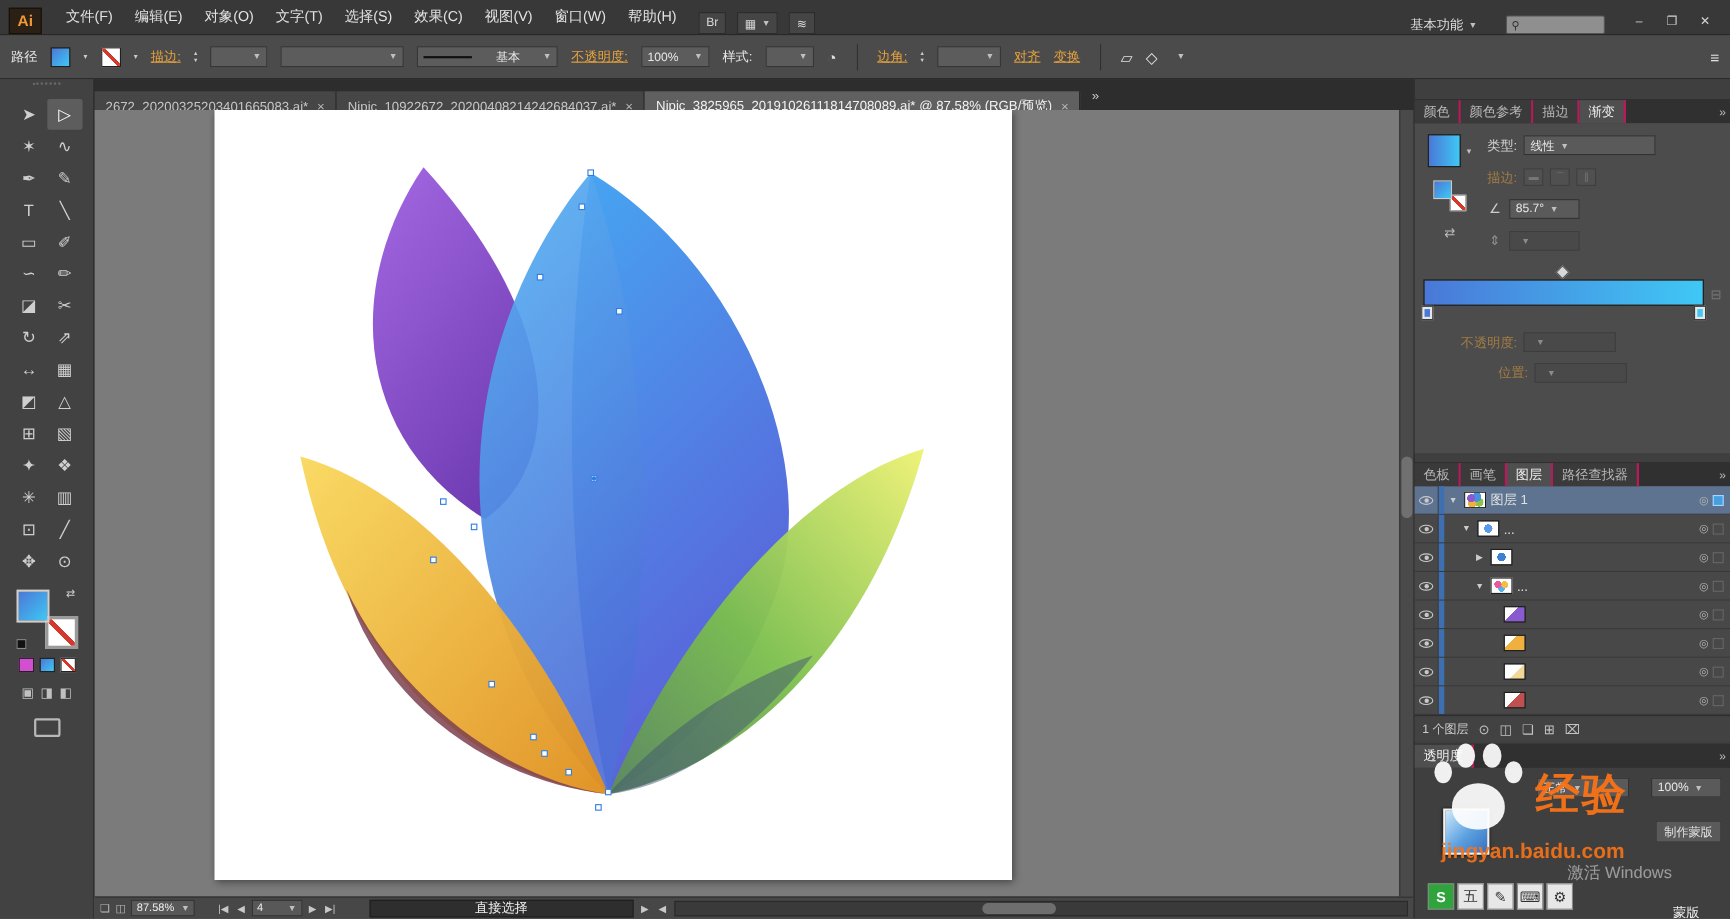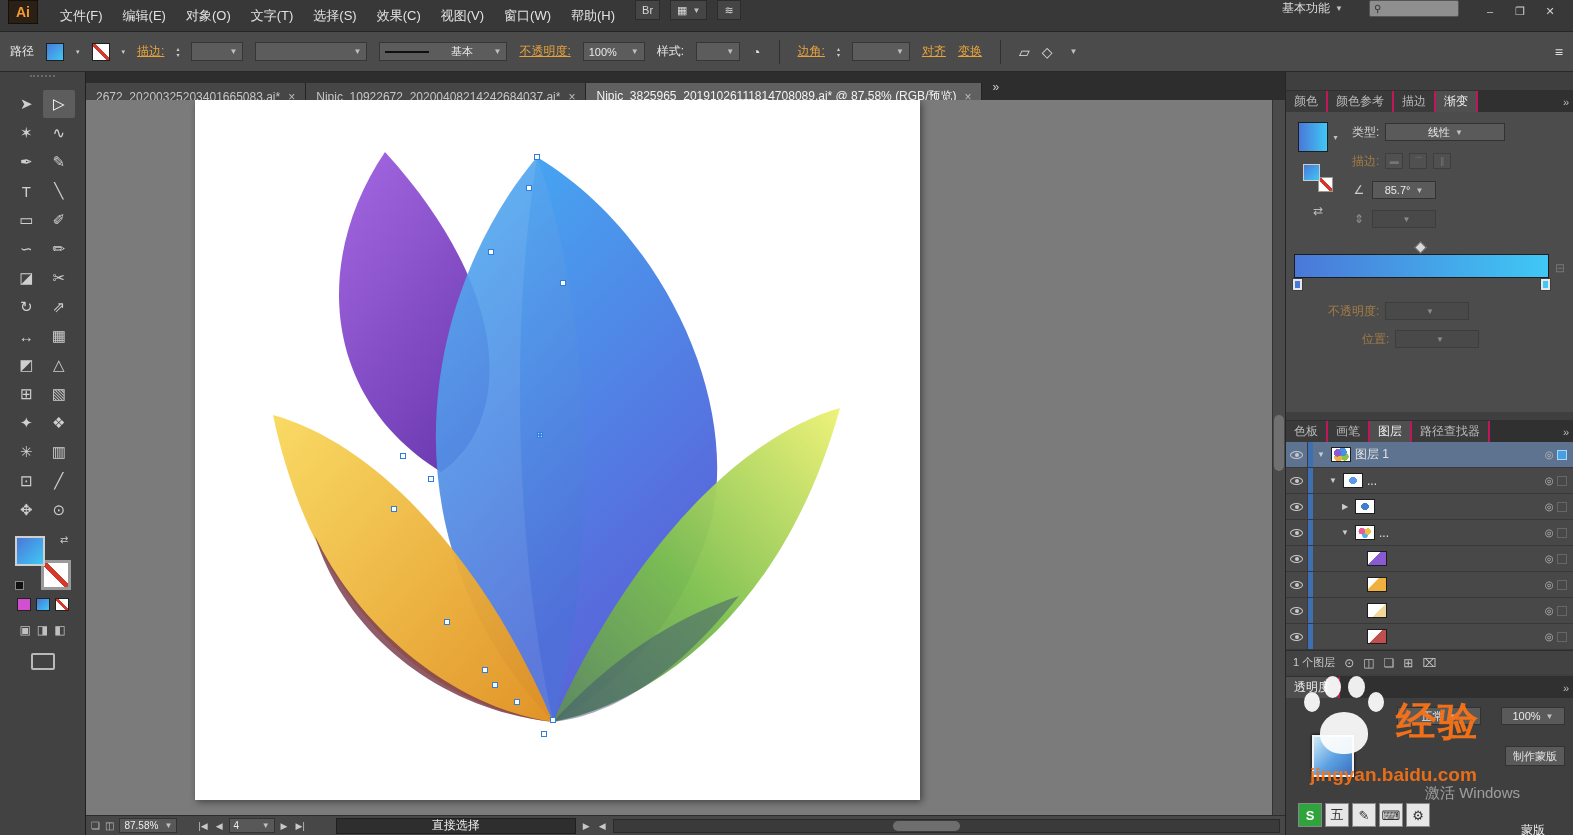--- a/index.html
+++ b/index.html
@@ -6,21 +6,21 @@
     --accent:#e8a33d; --grad-start:#4a78d8; --grad-end:#3fc8f5;
   }
   *{box-sizing:border-box;margin:0;padding:0}
   body{font-family:"Liberation Sans",sans-serif;background:#222}
   #app{position:relative;width:1573px;height:835px;background:#3c3c3c;overflow:hidden;color:#ddd;font-size:12px}
   .flex-sp{flex:1}
   .dd{font-size:8px;color:#c0c0c0;margin-left:5px}
   .vr{width:1px;height:24px;background:#303030;margin:0 6px}
 
   
-  .menubar{position:absolute;top:0;left:0;right:0;height:32px;background:#383838;border-bottom:1px solid #262626;display:flex;align-items:flex-start;padding:0 8px;gap:2px}
+  .menubar{position:absolute;top:0;left:0;right:0;height:32px;background:#383838;border-bottom:1px solid #262626;display:flex;align-items:flex-end;padding:0 8px;gap:2px}
   .ai-logo{width:30px;height:24px;background:#2a2016;border:1px solid #151008;color:#f49a33;font-weight:bold;font-size:14px;display:flex;align-items:center;justify-content:center;margin-right:10px}
   .menus{display:flex}
   .menu-item{padding:0 10px;font-size:13px;color:#e2e2e2;line-height:32px;cursor:default}
   .mini-btn{display:inline-flex;align-items:center;height:20px;padding:0 6px;margin-left:8px;background:#454545;border:1px solid #2c2c2c;color:#d8d8d8;font-size:11px}
   .workspace{display:inline-flex;align-items:center;padding:0 10px;font-size:12px;color:#ddd}
   .search-box{position:relative;width:90px;height:17px;background:#8f8f8f;border:1px solid #555;border-radius:2px;margin:0 14px;display:inline-flex;align-items:center;padding:0 4px}
   .search-ic{font-size:10px;color:#333}
   .winbtns{display:flex}
   .winbtn{width:30px;text-align:center;color:#cfcfcf;font-size:11px;line-height:22px}
 
@@ -99,21 +99,21 @@
   .gfs{position:relative;width:30px;height:28px}
   .gfs-fill{position:absolute;left:0;top:0;width:17px;height:17px;background:linear-gradient(135deg,var(--grad-start),var(--grad-end));border:1px solid #ccc}
   .gfs-stroke{position:absolute;right:0;bottom:0;width:15px;height:15px;background:#fff;border:1px solid #999}
   .gfs-stroke::after{content:"";position:absolute;inset:0;background:linear-gradient(45deg,transparent 40%,#d23a2e 40%,#d23a2e 60%,transparent 60%)}
   .grev{font-size:12px;color:#bbb}
   .gright{flex:1;display:flex;flex-direction:column;gap:9px}
   .grow{display:flex;align-items:center;gap:6px;height:20px}
   .glabel{color:#d5d5d5;font-size:12px}
   .glabel.amber{color:var(--accent)}
   .gico{width:14px;color:#ccc;text-align:center}
-  .gdd{display:inline-flex;align-items:center;justify-content:center;background:#5a5a5a;border:1px solid #323232;height:18px;padding:0 5px;min-width:64px;font-size:11px;color:#e8e8e8}
+  .gdd{display:inline-flex;align-items:center;justify-content:flex-start;background:#5a5a5a;border:1px solid #323232;height:18px;padding:0 5px;min-width:64px;font-size:11px;color:#e8e8e8}
   .gdd.w120{min-width:120px}.gdd.w84{min-width:84px;max-width:84px}.gdd.w64{min-width:64px}
   .gdd.disabled{background:#474747;color:#777}
   .gbtn{width:18px;height:16px;background:#555;border:1px solid #333;display:inline-flex;align-items:center;justify-content:center;font-size:9px;color:#999}
   .dim{opacity:.55}
   .ell{overflow:hidden;text-overflow:ellipsis;white-space:nowrap;max-width:56px}
   .gslider-row{display:flex;align-items:flex-end;gap:6px;margin:14px 0 10px}
   .gslider{position:relative;flex:1;height:48px}
   .gmid{position:absolute;top:0;left:48%;width:9px;height:9px;background:#d8d8d8;border:1px solid #555;transform:rotate(45deg)}
   .gbar{position:absolute;top:11px;left:0;right:0;height:24px;background:linear-gradient(90deg,var(--grad-start),var(--grad-end));border:1px solid #1d1d1d}
   .gstop{position:absolute;bottom:0;width:11px;height:13px;background:#e6e6e6;border:1px solid #3d3d3d}

